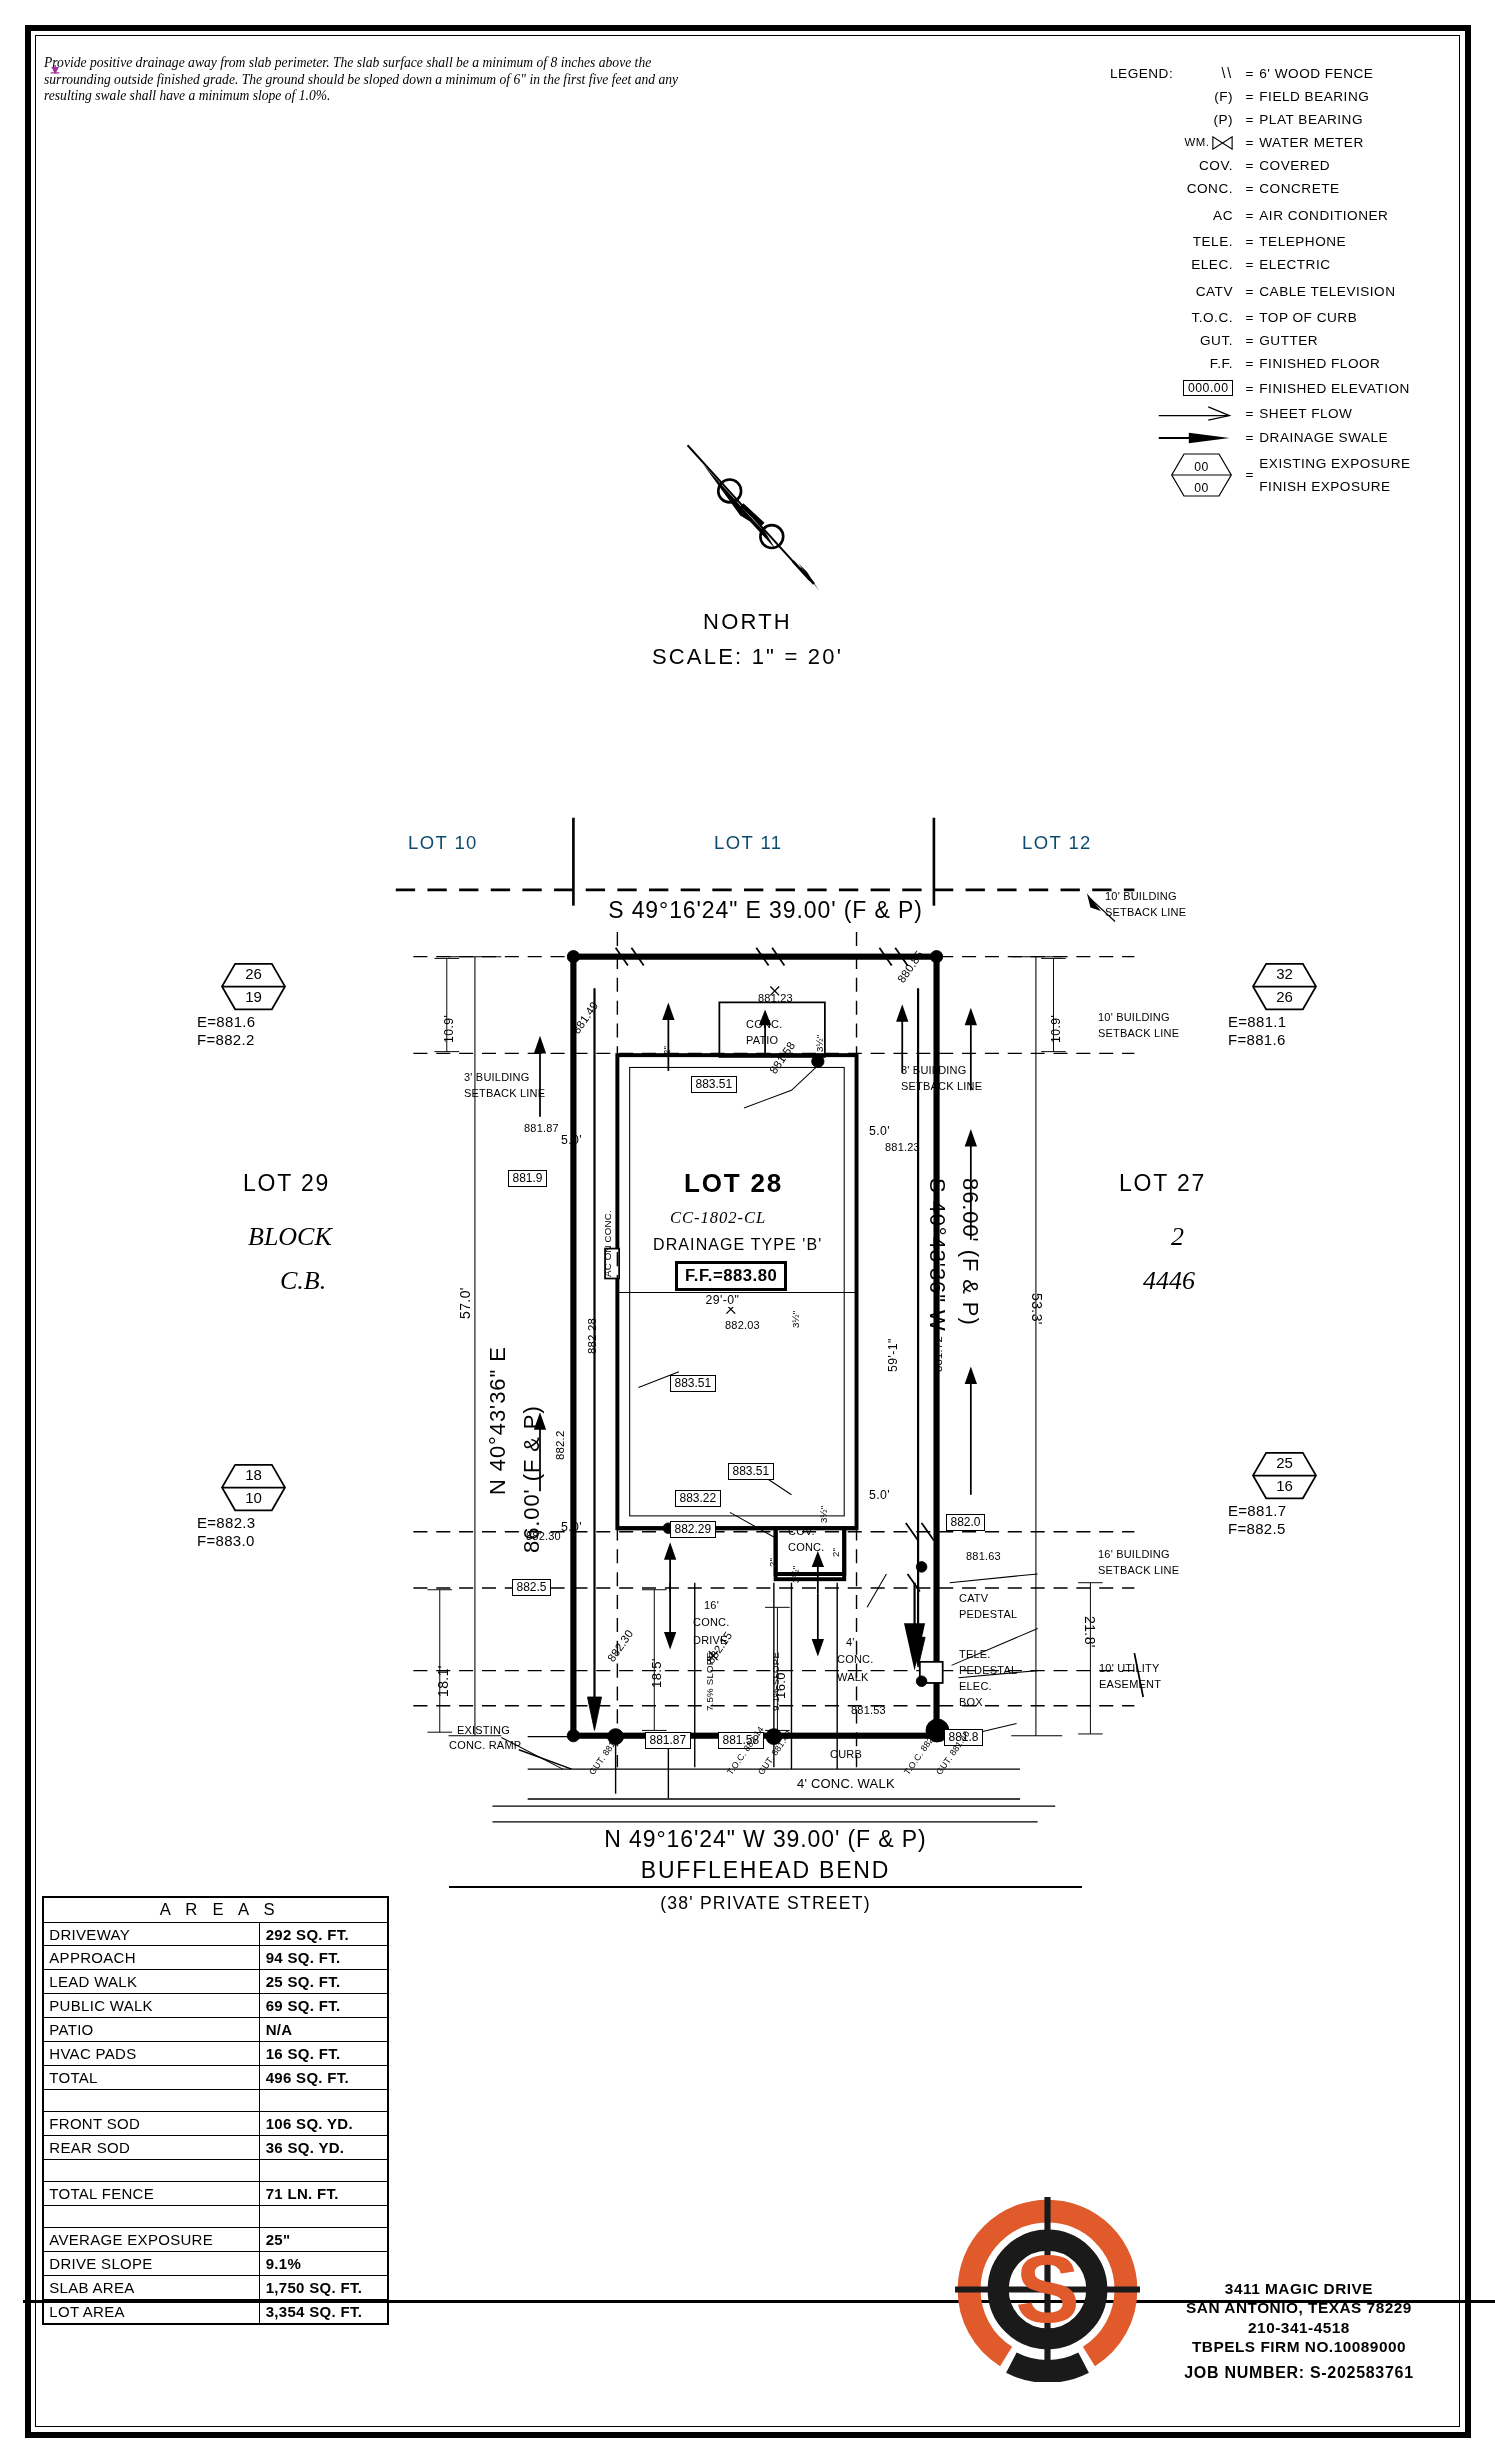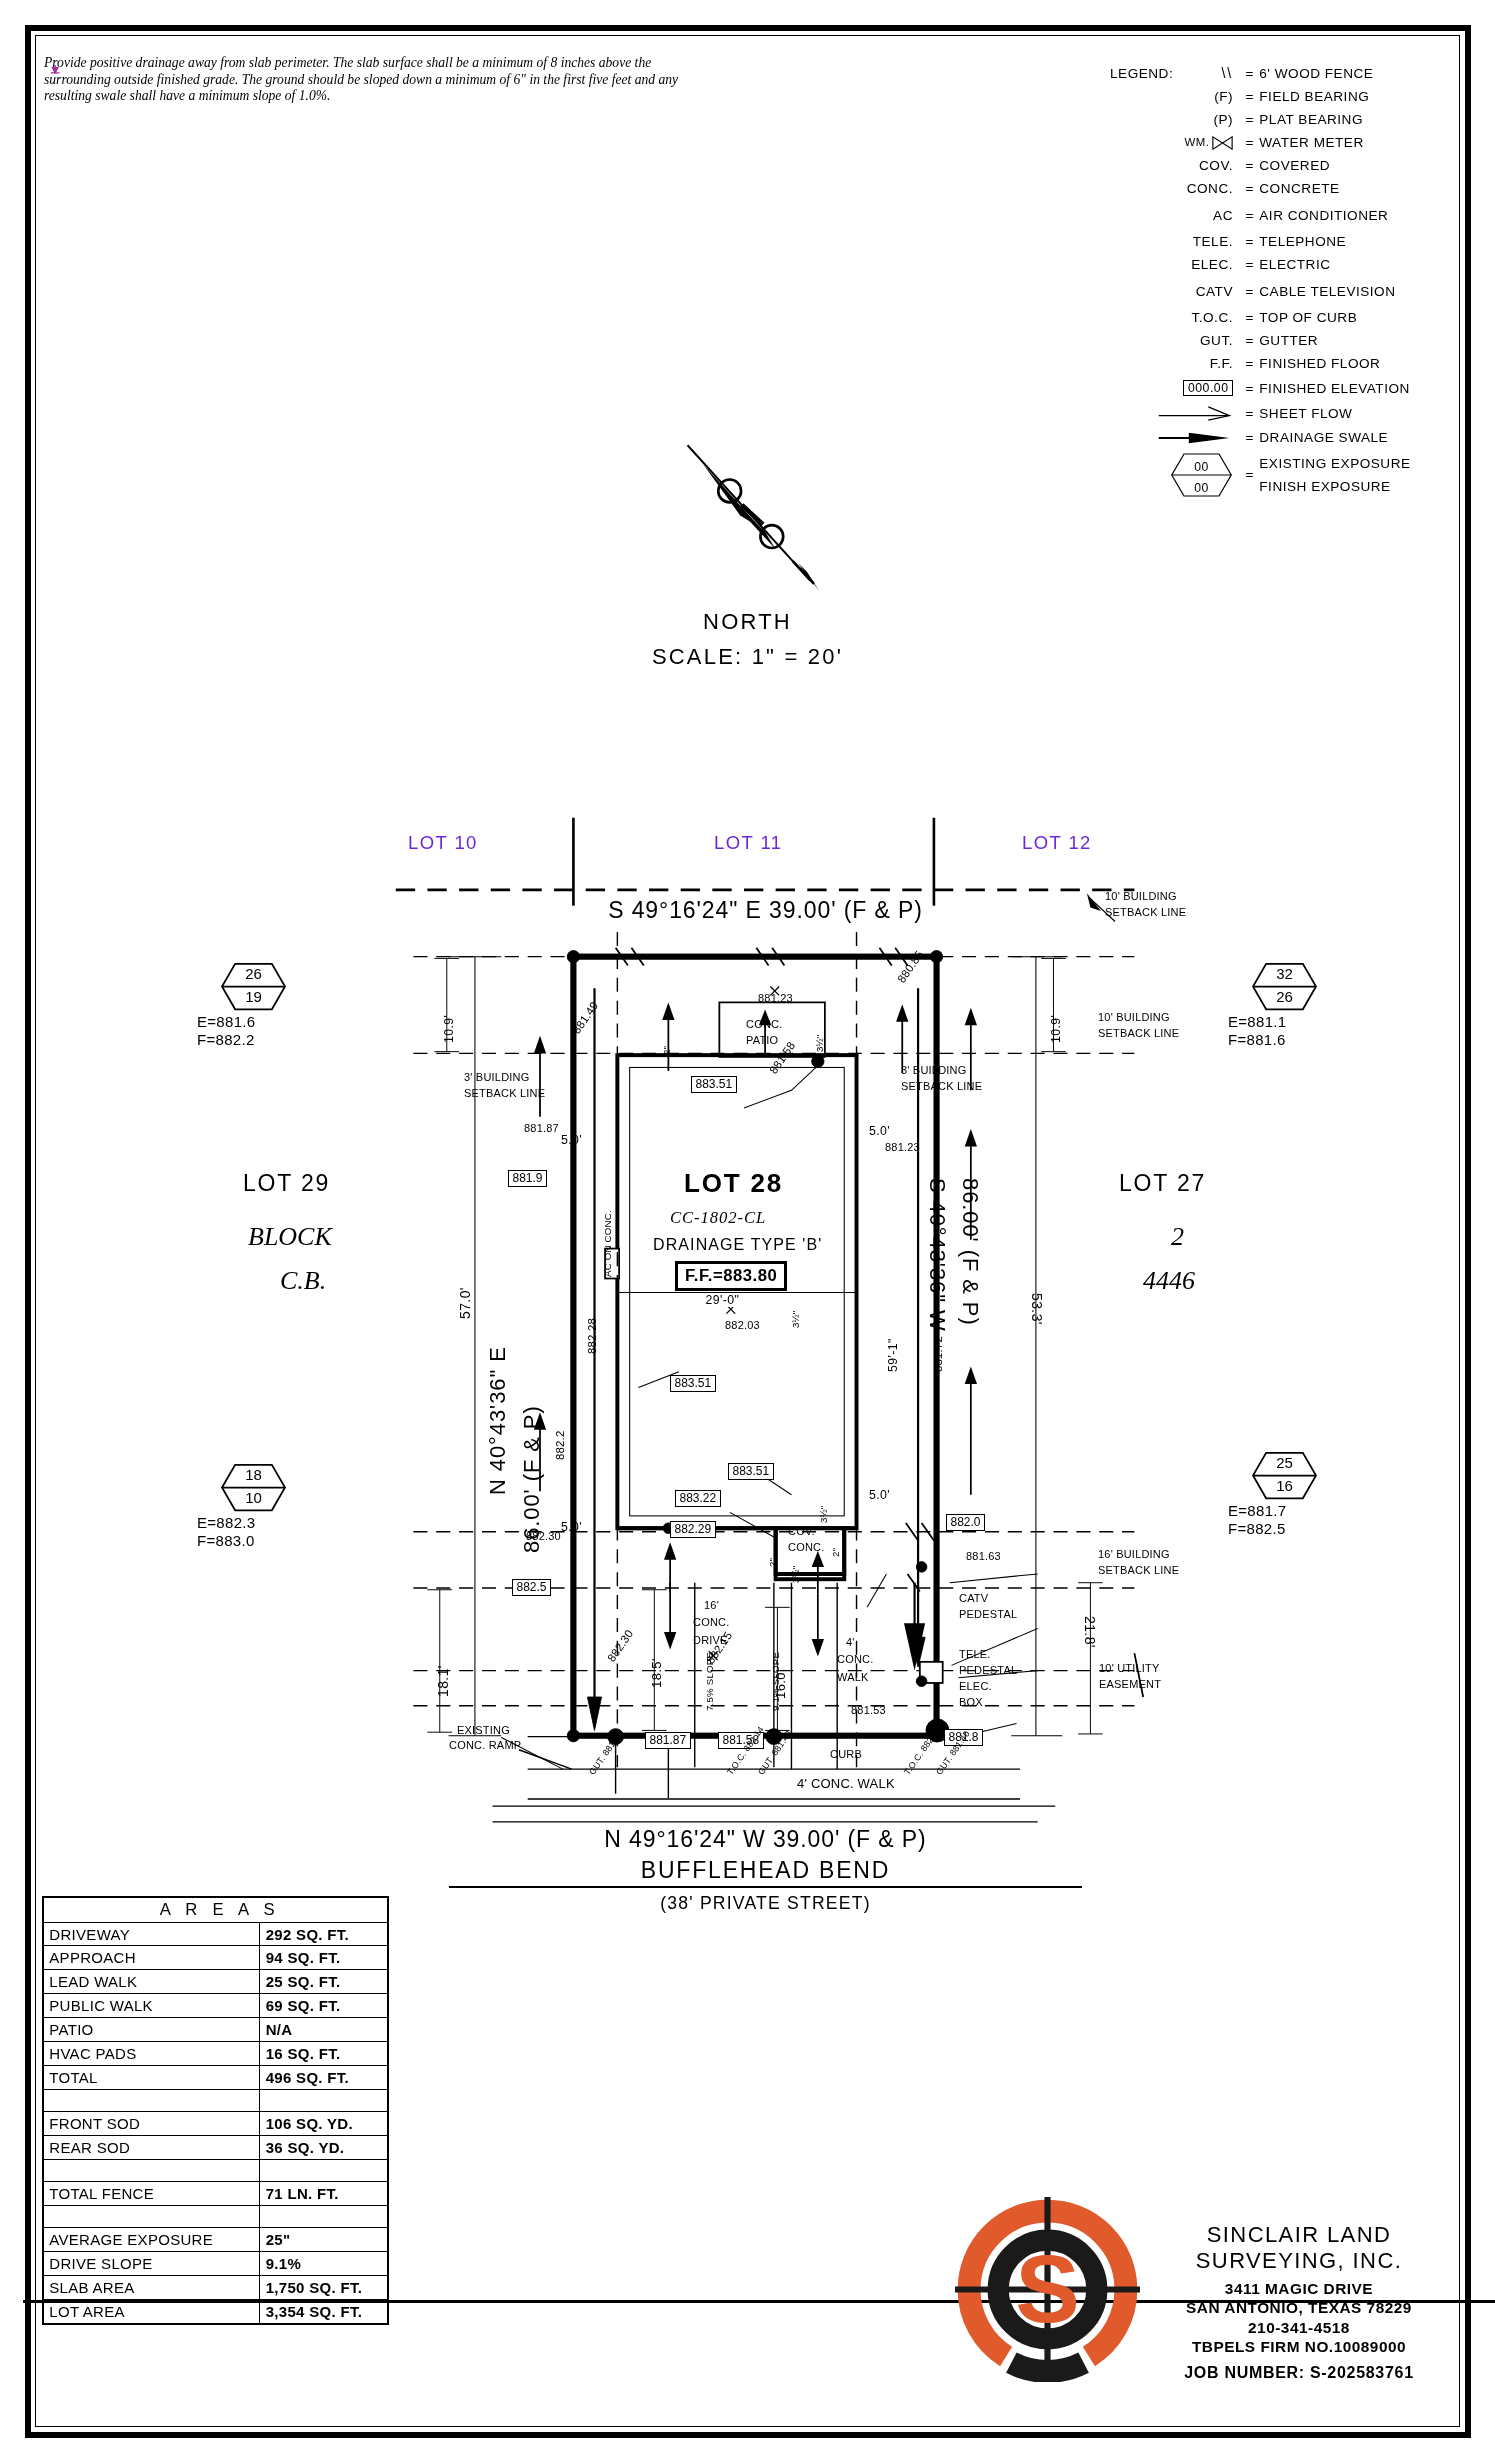--- a/index.html
+++ b/index.html
@@ -32,21 +32,21 @@
   #northblk{left:0;top:440px;width:1495px;text-align:center;}
   #north-arrow{position:absolute;left:677px;top:0px;width:158px;height:158px;}
   #north-label{position:absolute;left:0;top:169px;width:1495px;text-align:center;font-size:22px;letter-spacing:2.2px;}
   #scale-label{position:absolute;left:0;top:204px;width:1495px;text-align:center;font-size:22px;letter-spacing:2.2px;}
 
   
   #draw{left:0;top:0;width:1495px;height:2462px;pointer-events:none;}
   .lbl{position:absolute;font-size:13px;letter-spacing:0.4px;white-space:nowrap;}
   .lbl-sm{position:absolute;font-size:11px;letter-spacing:0.2px;white-space:nowrap;}
   .lbl-xs{position:absolute;font-size:9.7px;letter-spacing:0.2px;white-space:nowrap;}
-  .lotbig{position:absolute;font-size:18.5px;letter-spacing:1.4px;color:#6d28d9;white-space:nowrap;}
+  .lotbig{position:absolute;font-size:18.5px;letter-spacing:1.4px;color:#0c4a6e;white-space:nowrap;}
   .boxval{position:absolute;border:1.4px solid #000;background:#fff;font-size:12px;padding:0.9px 3.5px;white-space:nowrap;line-height:13px;}
 
   .hexmark{position:absolute;width:67px;height:49px;}
   .hexmark .hv{position:absolute;width:67px;text-align:center;font-size:15px;}
   .hexEF{position:absolute;font-size:15px;line-height:17.6px;white-space:nowrap;letter-spacing:0.3px;}
 
   .neigh{position:absolute;font-size:23px;letter-spacing:1.8px;white-space:nowrap;}
   .neigh-i{position:absolute;font-family:"Liberation Serif",serif;font-style:italic;font-size:26px;white-space:nowrap;}
 
   .lot28{position:absolute;font-size:26px;font-weight:bold;letter-spacing:1.8px;}
@@ -679,24 +679,20 @@
       <path d="M105 16 A89 89 0 0 1 194 105" fill="none" stroke="#E05A2B" stroke-width="26"></path>
       <path d="M194 105 A89 89 0 0 1 152 181" fill="none" stroke="#E05A2B" stroke-width="26"></path>
       <path d="M105 16 A89 89 0 0 0 16 105" fill="none" stroke="#E05A2B" stroke-width="26"></path>
       <path d="M16 105 A89 89 0 0 0 58 181" fill="none" stroke="#E05A2B" stroke-width="26"></path>
       <path d="M64 188 A89 89 0 0 0 146 188" fill="none" stroke="#1A1A1A" stroke-width="26"></path>
       <circle cx="105" cy="105" r="56" fill="none" stroke="#1A1A1A" stroke-width="24"></circle>
       <path d="M105 0 L105 210" stroke="#1A1A1A" stroke-width="7"></path>
       <path d="M0 105 L210 105" stroke="#1A1A1A" stroke-width="7"></path>
       <text x="105" y="142" font-size="110" font-weight="bold" font-family="Liberation Sans, sans-serif" fill="#E05A2B" text-anchor="middle">S</text>
     </svg>
-    <div id="cname" class="cad">
-      <div>SINCLAIR LAND</div>
-      <div>SURVEYING, INC.</div>
-    </div>
     <div id="caddr" class="cad">
       <div>3411 MAGIC DRIVE</div>
       <div>SAN ANTONIO, TEXAS 78229</div>
       <div>210-341-4518</div>
       <div>TBPELS FIRM NO.10089000</div>
     </div>
     <div id="cjob" class="cad">JOB NUMBER:  S-202583761</div>
   </div>
 
 </div>

